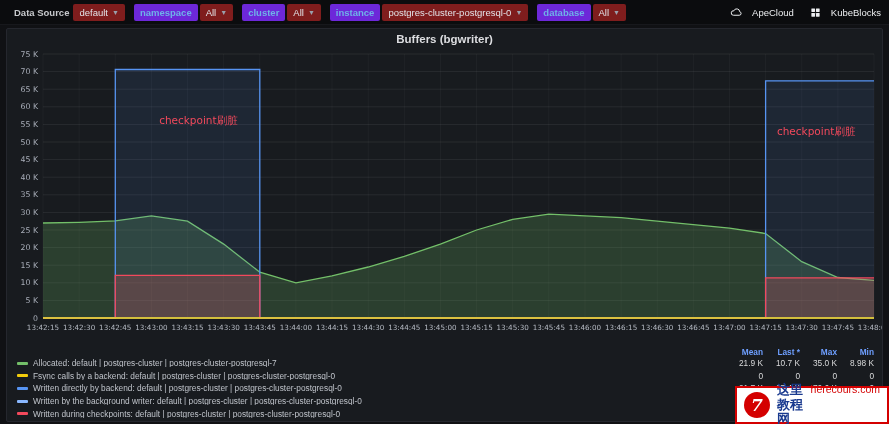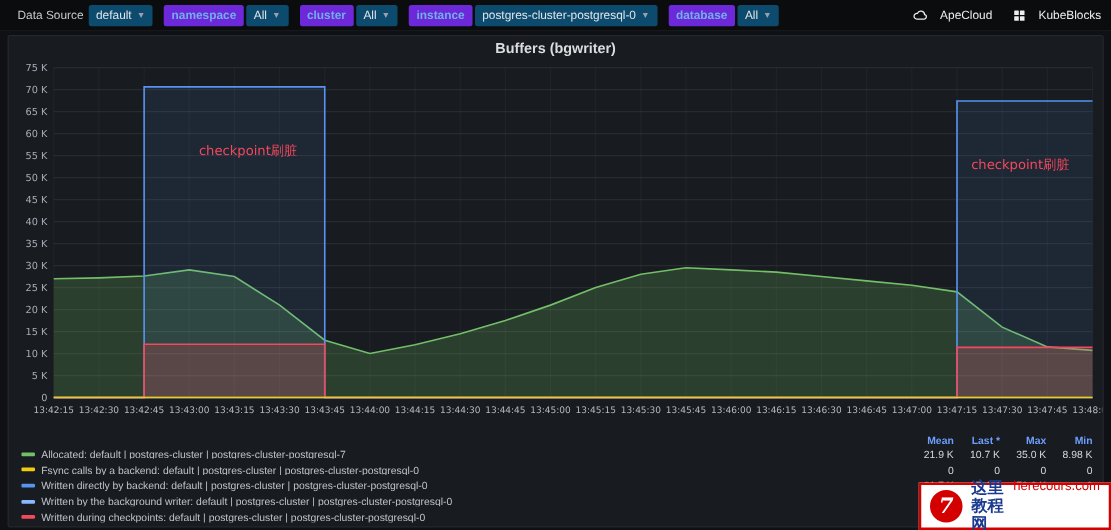--- a/index.html
+++ b/index.html
@@ -12,23 +12,23 @@
 
   
   .topbar{
     display:flex;align-items:center;height:24px;background:#0b0c0e;
     padding:0 8px;gap:9px;font-size:9.5px;border-bottom:1px solid #17181c;
   }
   .vargroup{display:flex;align-items:center;gap:2px;}
   .varlabel{
     background:#6d28d9;color:#6fb1e8;padding:3px 6px;border-radius:2px;font-weight:600;
   }
-  .varlabel.plain{background:transparent;color:#c7c9cc;font-weight:400;padding-right:2px;}
+  .varlabel.plain{background:transparent;color:#c7c9cc;font-weight:700;padding-right:2px;}
   .varvalue{
-    background:#0c4a6e;color:#e2e4e8;padding:3px 6px;border-radius:2px;
+    background:#7f1d1d;color:#e2e4e8;padding:3px 6px;border-radius:2px;
     display:flex;align-items:center;gap:4px;cursor:pointer;white-space:nowrap;
   }
   .caret{font-size:7px;color:#9aa0ac;line-height:1;}
   .topbar-right{margin-left:auto;display:flex;gap:16px;align-items:center;}
   .topbtn{display:flex;align-items:center;gap:10px;color:#eceef0;cursor:pointer;font-size:9.5px;}
   .topbtn svg{display:block;}
 
   
   .panel{
     position:absolute;left:6px;right:6px;top:28px;bottom:2px;

